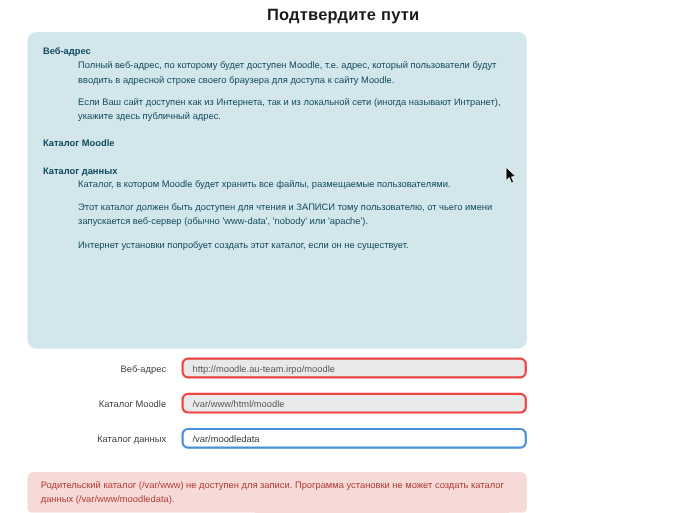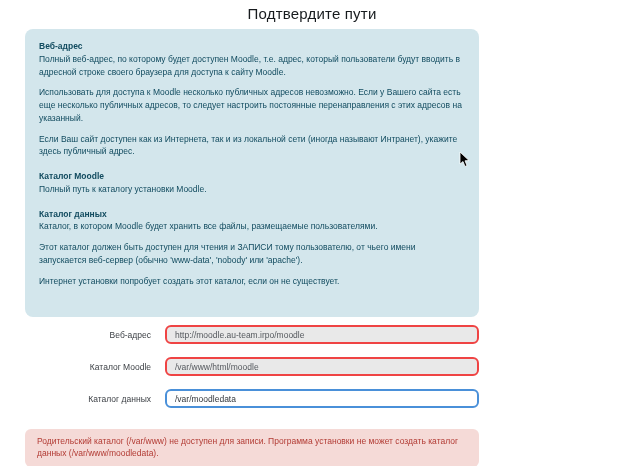--- a/index.html
+++ b/index.html
@@ -2,42 +2,42 @@
 <html><head>
 <meta charset="utf-8">
 <style>
   * { margin: 0; padding: 0; box-sizing: border-box; }
   html, body { width: 624px; height: 466px; background: #ffffff; overflow: hidden; }
   body { font-family: "Liberation Sans", sans-serif; position: relative; }
 
   .page-title {
     text-align: center;
     font-size: 15px;
-    font-weight: normal;
+    font-weight: bold;
     color: #171b1e;
     padding-top: 5px;
     letter-spacing: 0.2px;
   }
 
   .container { width: 454px; margin: 0 auto 0 25px; }
 
   
   .infobox {
     margin-top: 7px;
     background: #d3e6ec;
     border-radius: 8px;
     padding: 11px 14px 10px 14px;
     color: #114b5f;
     font-size: 8.5px;
     line-height: 1.5;
     height: 288px;
   }
   .ib-h { font-weight: bold; margin-top: 12px; }
   .ib-h.first { margin-top: 0; }
-  .ib-p { margin-top: 8px; }
+  .ib-p { margin-top: 8px; margin-left: 32px; }
   .ib-p.attached { margin-top: 0; }
 
   
   .form-area { margin-top: 8px; }
   .form-row { display: flex; align-items: center; margin-bottom: 13px; }
   .form-label {
     width: 140px;
     text-align: right;
     font-size: 8.5px;
     color: #3b3f44;
@@ -78,24 +78,22 @@
 </head>
 <body>
 
 <h1 class="page-title">Подтвердите пути</h1>
 
 <div class="container">
 
   <div class="infobox">
     <p class="ib-h first">Веб-адрес</p>
     <p class="ib-p attached">Полный веб-адрес, по которому будет доступен Moodle, т.е. адрес, который пользователи будут вводить в адресной строке своего браузера для доступа к сайту Moodle.</p>
-    <p class="ib-p">Использовать для доступа к Moodle несколько публичных адресов невозможно. Если у Вашего сайта есть еще несколько публичных адресов, то следует настроить постоянные перенаправления с этих адресов на указанный.</p>
     <p class="ib-p">Если Ваш сайт доступен как из Интернета, так и из локальной сети (иногда называют Интранет), укажите здесь публичный адрес.</p>
     <p class="ib-h">Каталог Moodle</p>
-    <p class="ib-p attached">Полный путь к каталогу установки Moodle.</p>
     <p class="ib-h">Каталог данных</p>
     <p class="ib-p attached">Каталог, в котором Moodle будет хранить все файлы, размещаемые пользователями.</p>
     <p class="ib-p">Этот каталог должен быть доступен для чтения и ЗАПИСИ тому пользователю, от чьего имени запускается веб-сервер (обычно 'www-data', 'nobody' или 'apache').</p>
     <p class="ib-p">Интернет установки попробует создать этот каталог, если он не существует.</p>
   </div>
 
   <div class="form-area">
     <div class="form-row">
       <label class="form-label">Веб-адрес</label>
       <input class="form-input" type="text" readonly="" value="http://moodle.au-team.irpo/moodle" style="">

